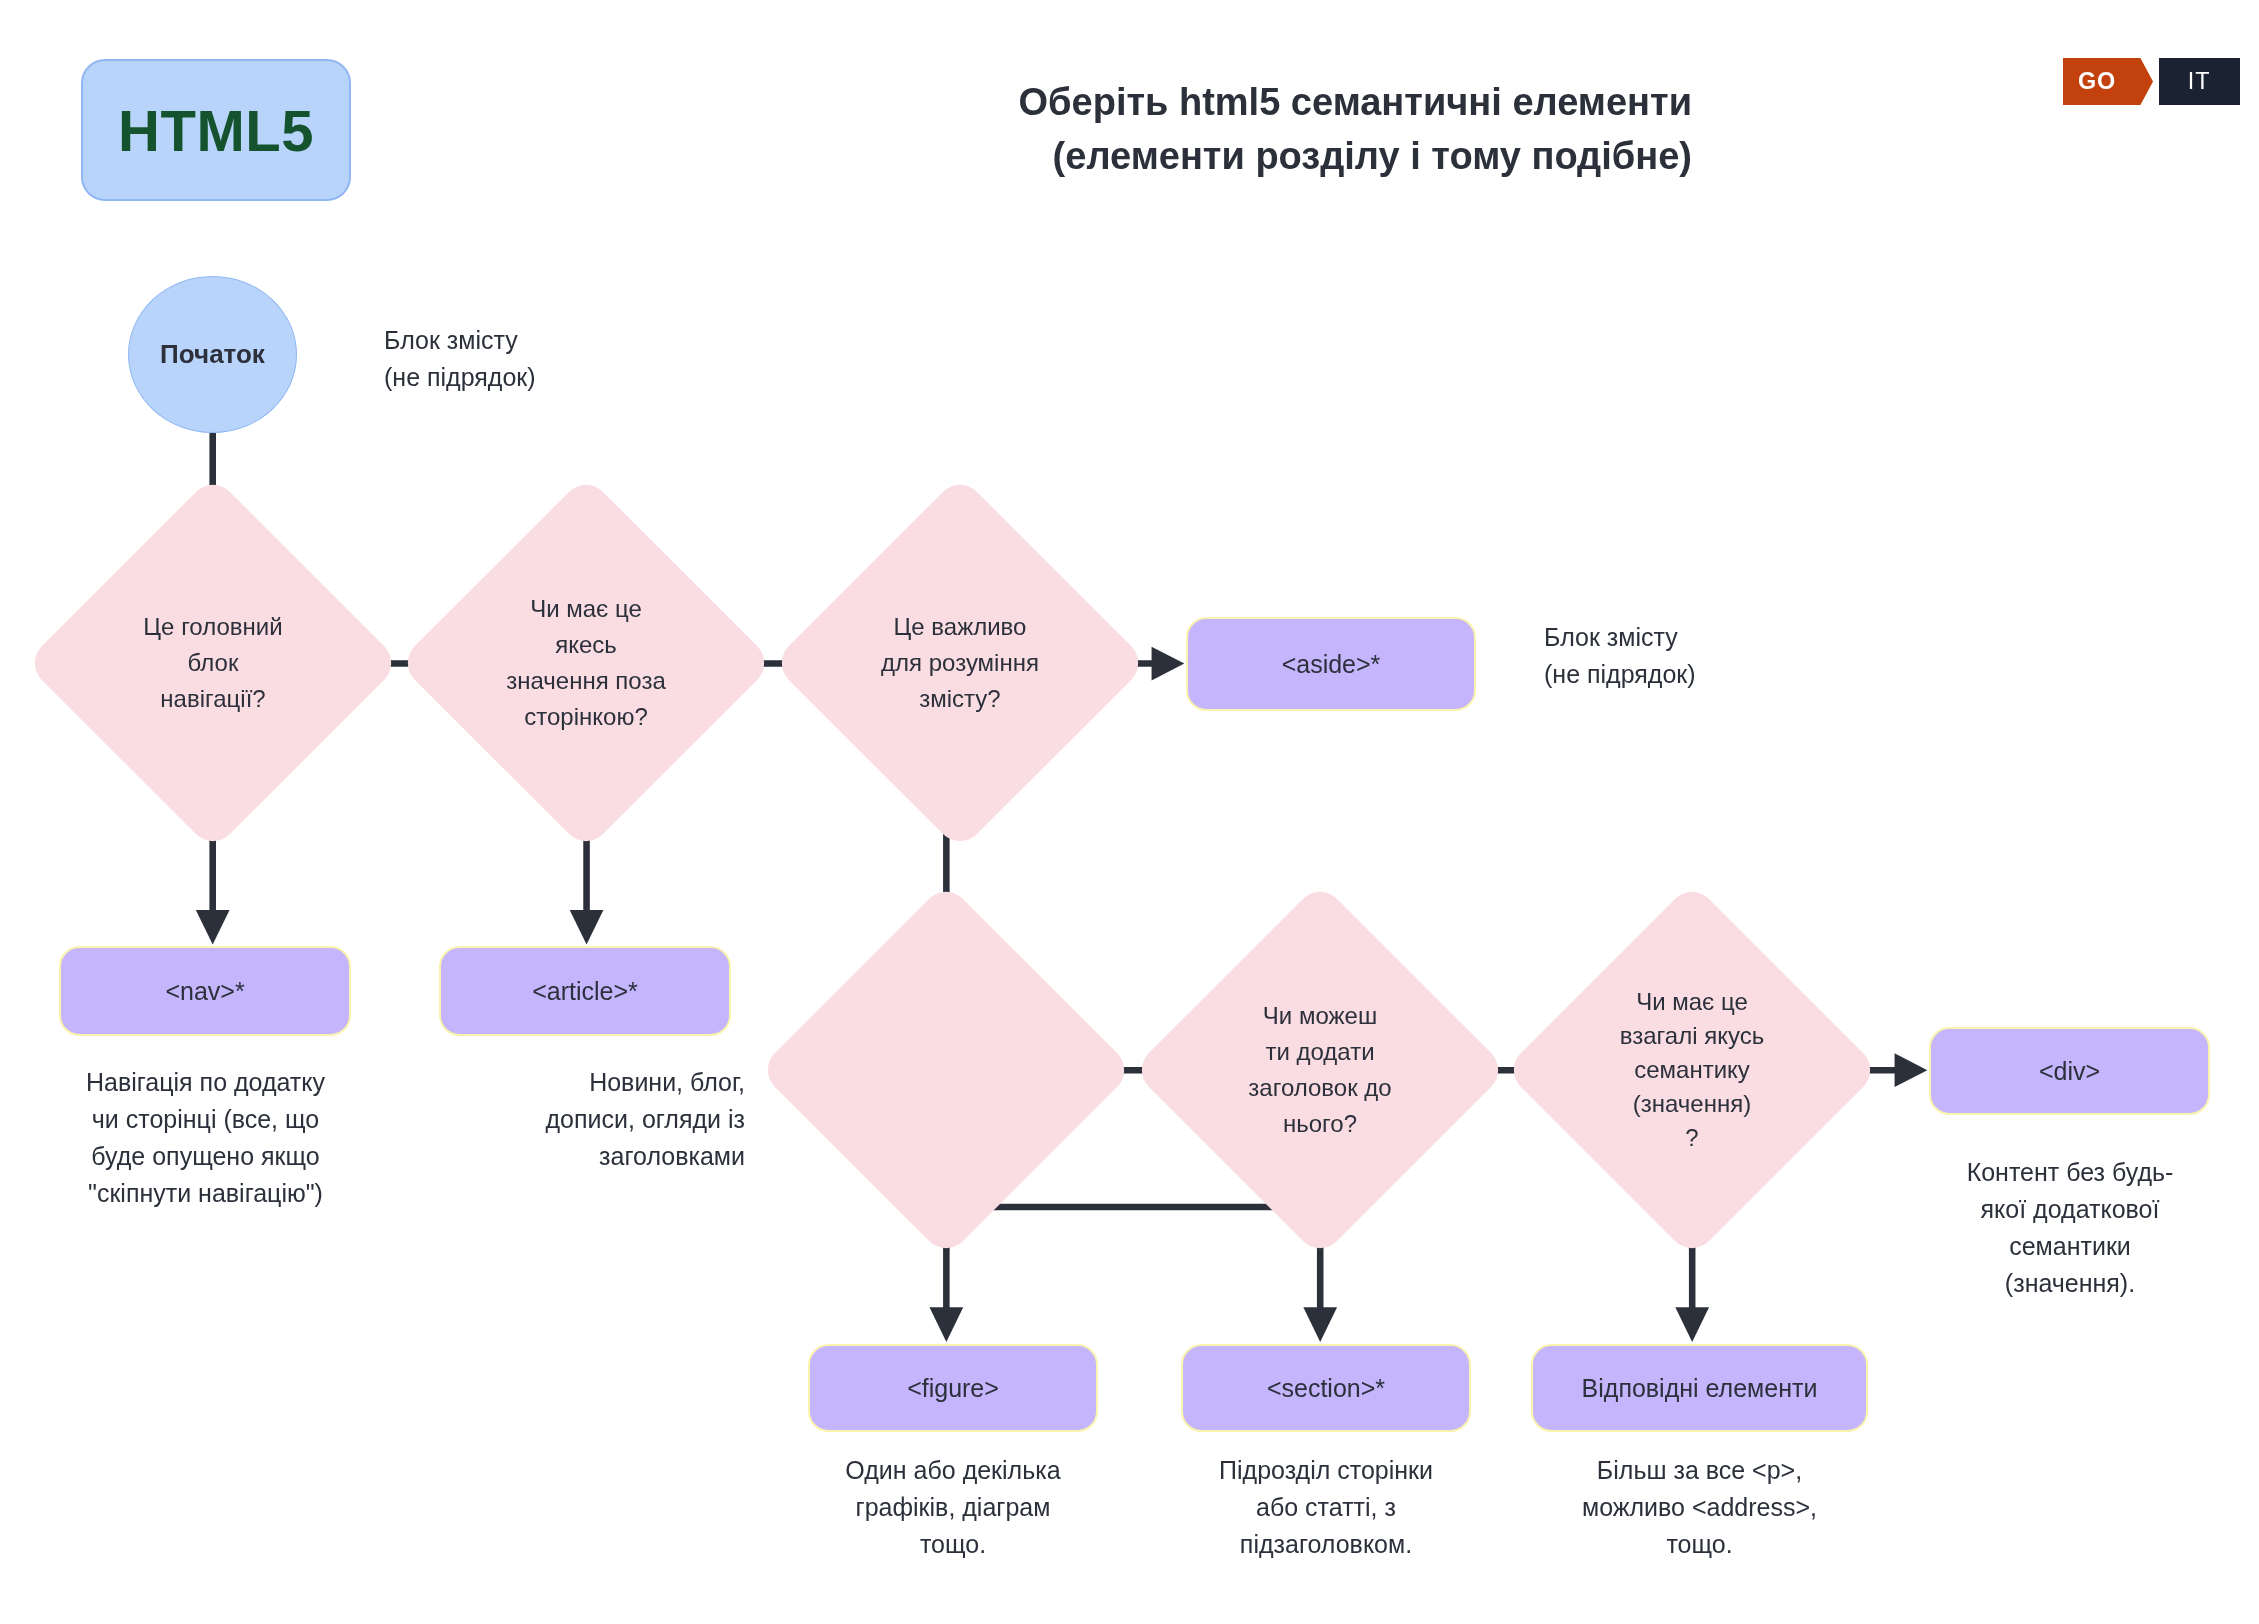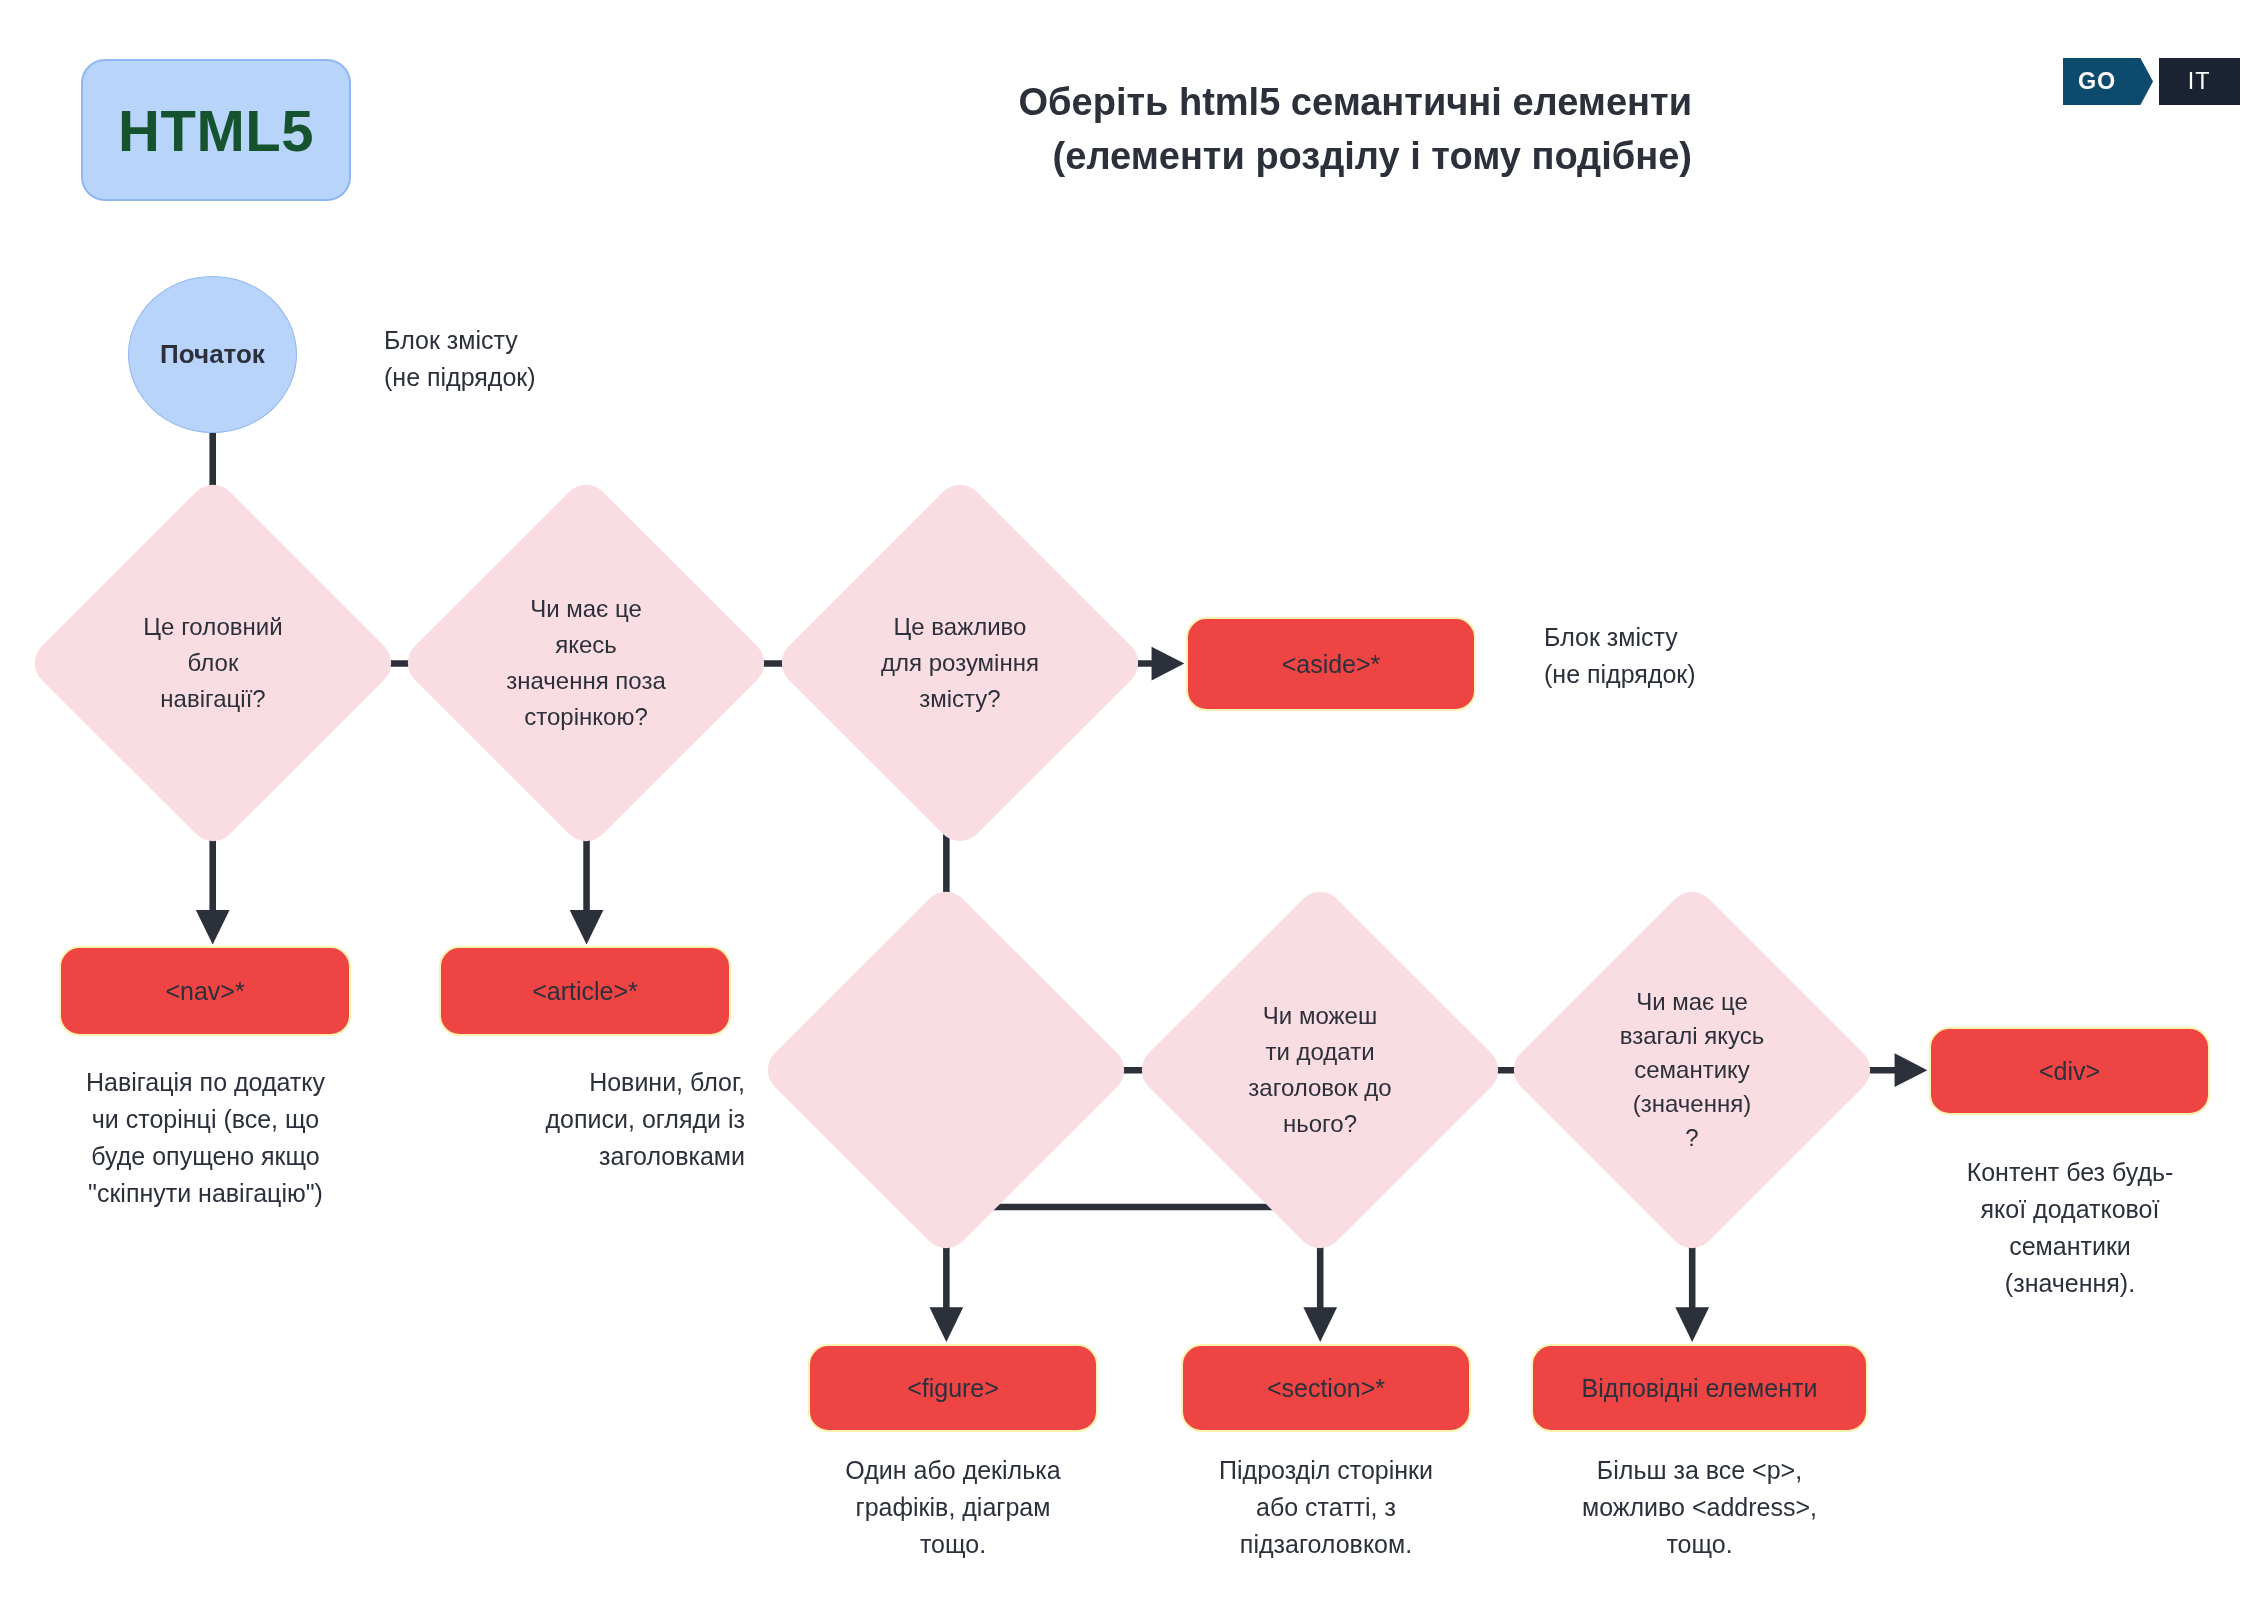--- a/index.html
+++ b/index.html
@@ -62,21 +62,21 @@
   .logo {
     position: absolute;
     left: 2063px;
     top: 58px;
     height: 47px;
     display: flex;
     align-items: stretch;
   }
   .logo-go {
     position: relative;
-    background: #0c4a6e;
+    background: #c2410c;
     color: #ffffff;
     font-size: 23.4px;
     font-weight: 700;
     letter-spacing: 0.9px;
     display: flex;
     align-items: center;
     padding: 0 13px 0 15px;
     clip-path: polygon(0 0, 86% 0, 100% 50%, 86% 100%, 0 100%);
     width: 90px;
     box-sizing: border-box;
@@ -131,21 +131,21 @@
     text-align: center;
     font-size: 24px;
     line-height: 36px;
     color: #2b303b;
     white-space: pre-line;
     width: 244px;
   }
 
   .node-terminal {
     position: absolute;
-    background: #ef4444;
+    background: #c4b5fd;
     border: 2.8px solid #faf3ae;
     border-radius: 20.6px;
     display: flex;
     align-items: center;
     justify-content: center;
     font-size: 25px;
     color: #2b303b;
     box-sizing: border-box;
   }
 

